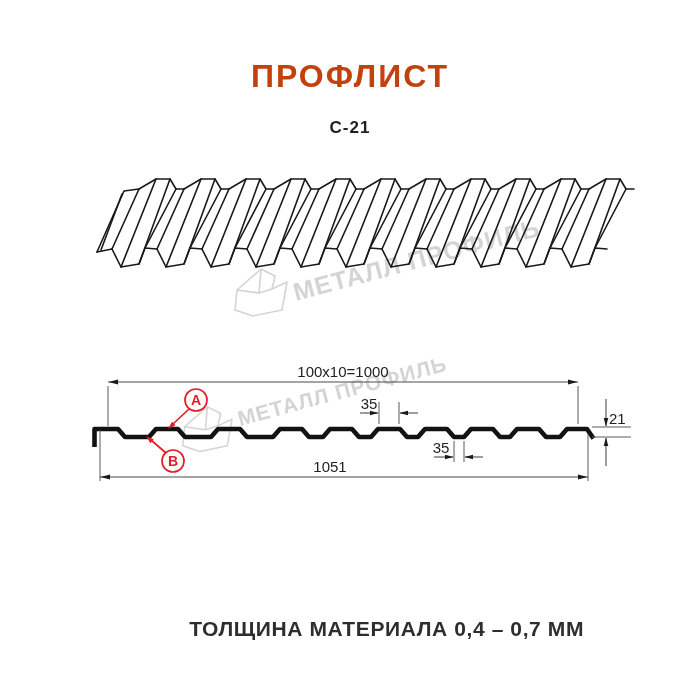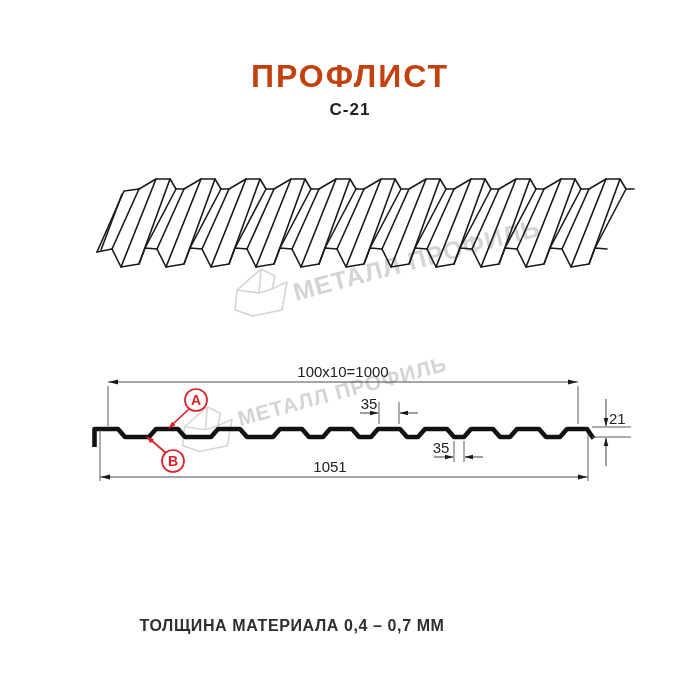--- a/index.html
+++ b/index.html
@@ -1,23 +1,23 @@
 <!DOCTYPE html>
 <html><head>
 <meta charset="utf-8">
 <style>
   html,body{margin:0;padding:0;background:#fff;}
   .page{position:relative;width:700px;height:700px;background:#fff;overflow:hidden;
         font-family:"Liberation Sans",sans-serif;}
   .title{position:absolute;left:0;top:58px;width:700px;text-align:center;
          font-size:32px;font-weight:bold;letter-spacing:2px;color:#c2410c;}
-  .subtitle{position:absolute;left:0;top:100px;width:700px;text-align:center;
+  .subtitle{position:absolute;left:0;top:118px;width:700px;text-align:center;
          font-size:17px;font-weight:bold;letter-spacing:1px;color:#1f1f1f;}
-  .footer{position:absolute;left:0;top:617px;width:584px;text-align:center;
-         font-size:16px;font-weight:bold;letter-spacing:0.6px;color:#2e2e2e;}
+  .footer{position:absolute;left:0;top:617px;width:584px;text-align:right;
+         font-size:21px;font-weight:bold;letter-spacing:0.6px;color:#2e2e2e;}
   svg{position:absolute;left:0;top:0;}
   .wm-text{font-family:"Liberation Sans",sans-serif;font-weight:bold;fill:#d4d4d4;}
   .dim-text{font-family:"Liberation Sans",sans-serif;font-size:15px;fill:#222;}
   .red-label{font-family:"Liberation Sans",sans-serif;font-size:14px;font-weight:bold;fill:#e31e24;}
   .dimline{stroke:#4d4d4d;stroke-width:1.1;fill:none;}
   .extline{stroke:#5a5a5a;stroke-width:1;fill:none;}
   .ah{fill:#1a1a1a;stroke:none;}
   .sheet{stroke:#1a1a1a;stroke-width:1.6;fill:none;stroke-linejoin:round;stroke-linecap:round;}
   .wm-logo{stroke:#d4d4d4;stroke-width:1.6;fill:none;stroke-linejoin:round;}
   .redln{stroke:#e31e24;stroke-width:1.7;fill:none;}

